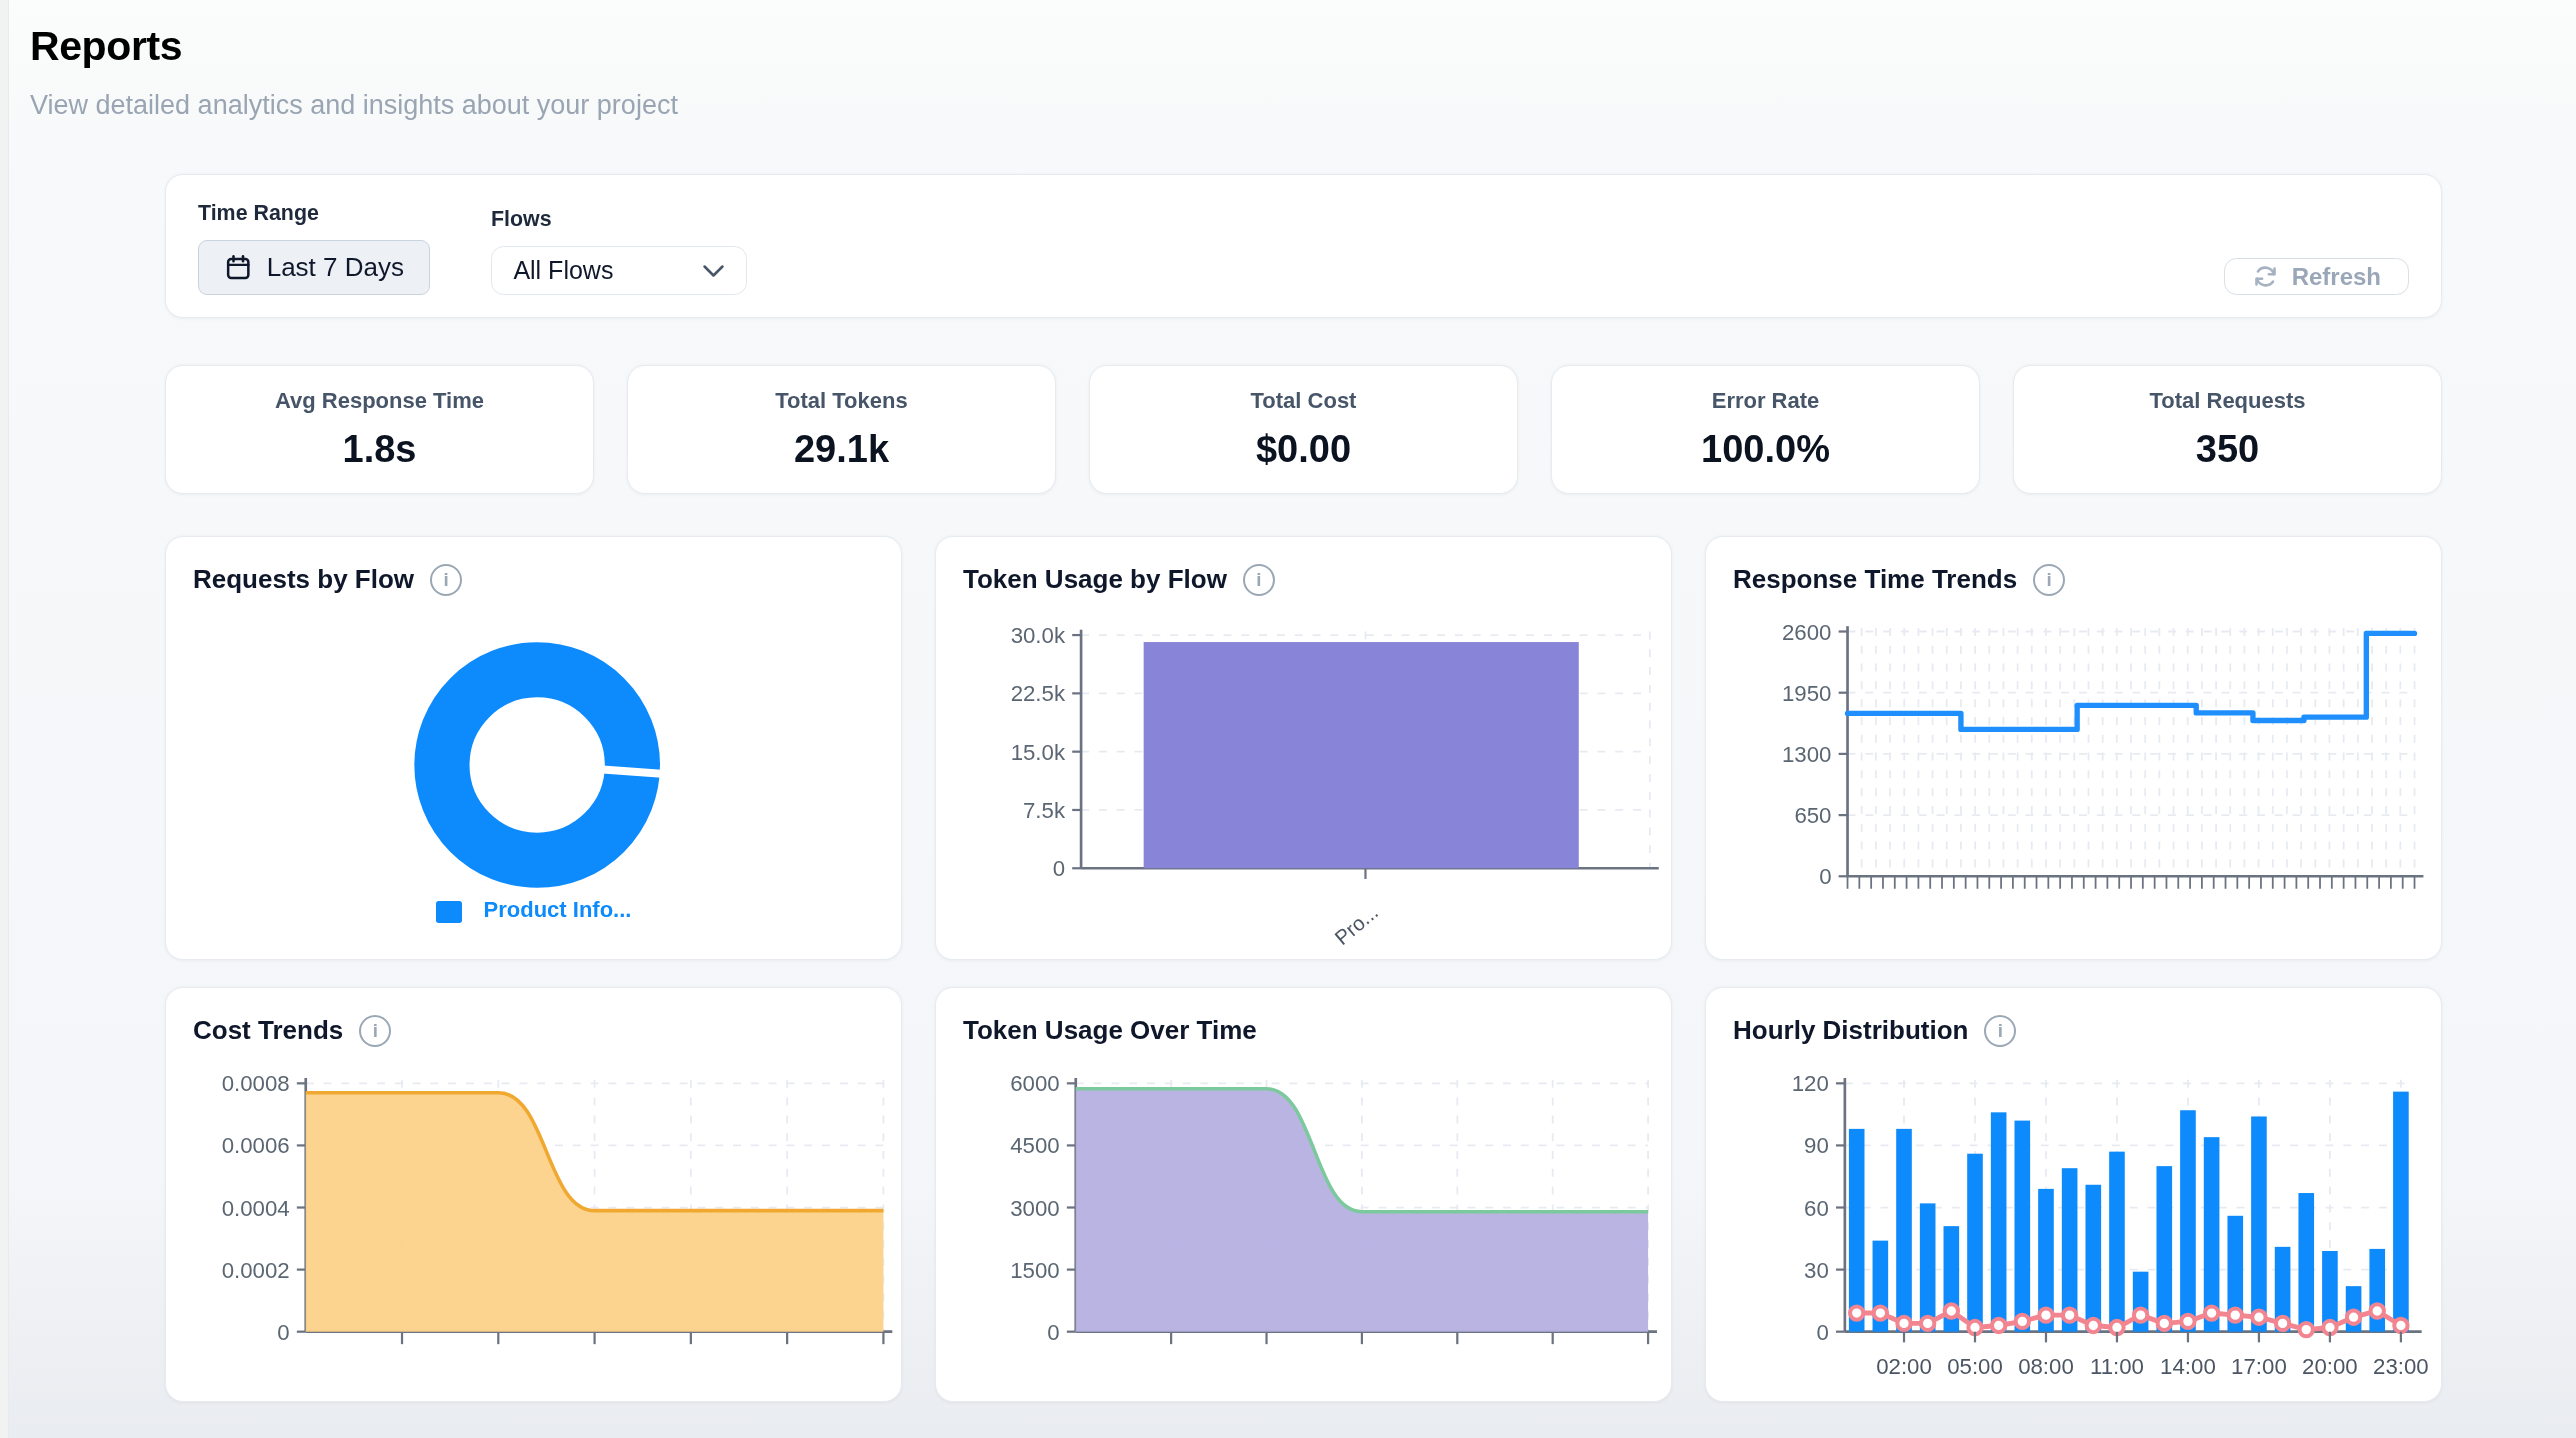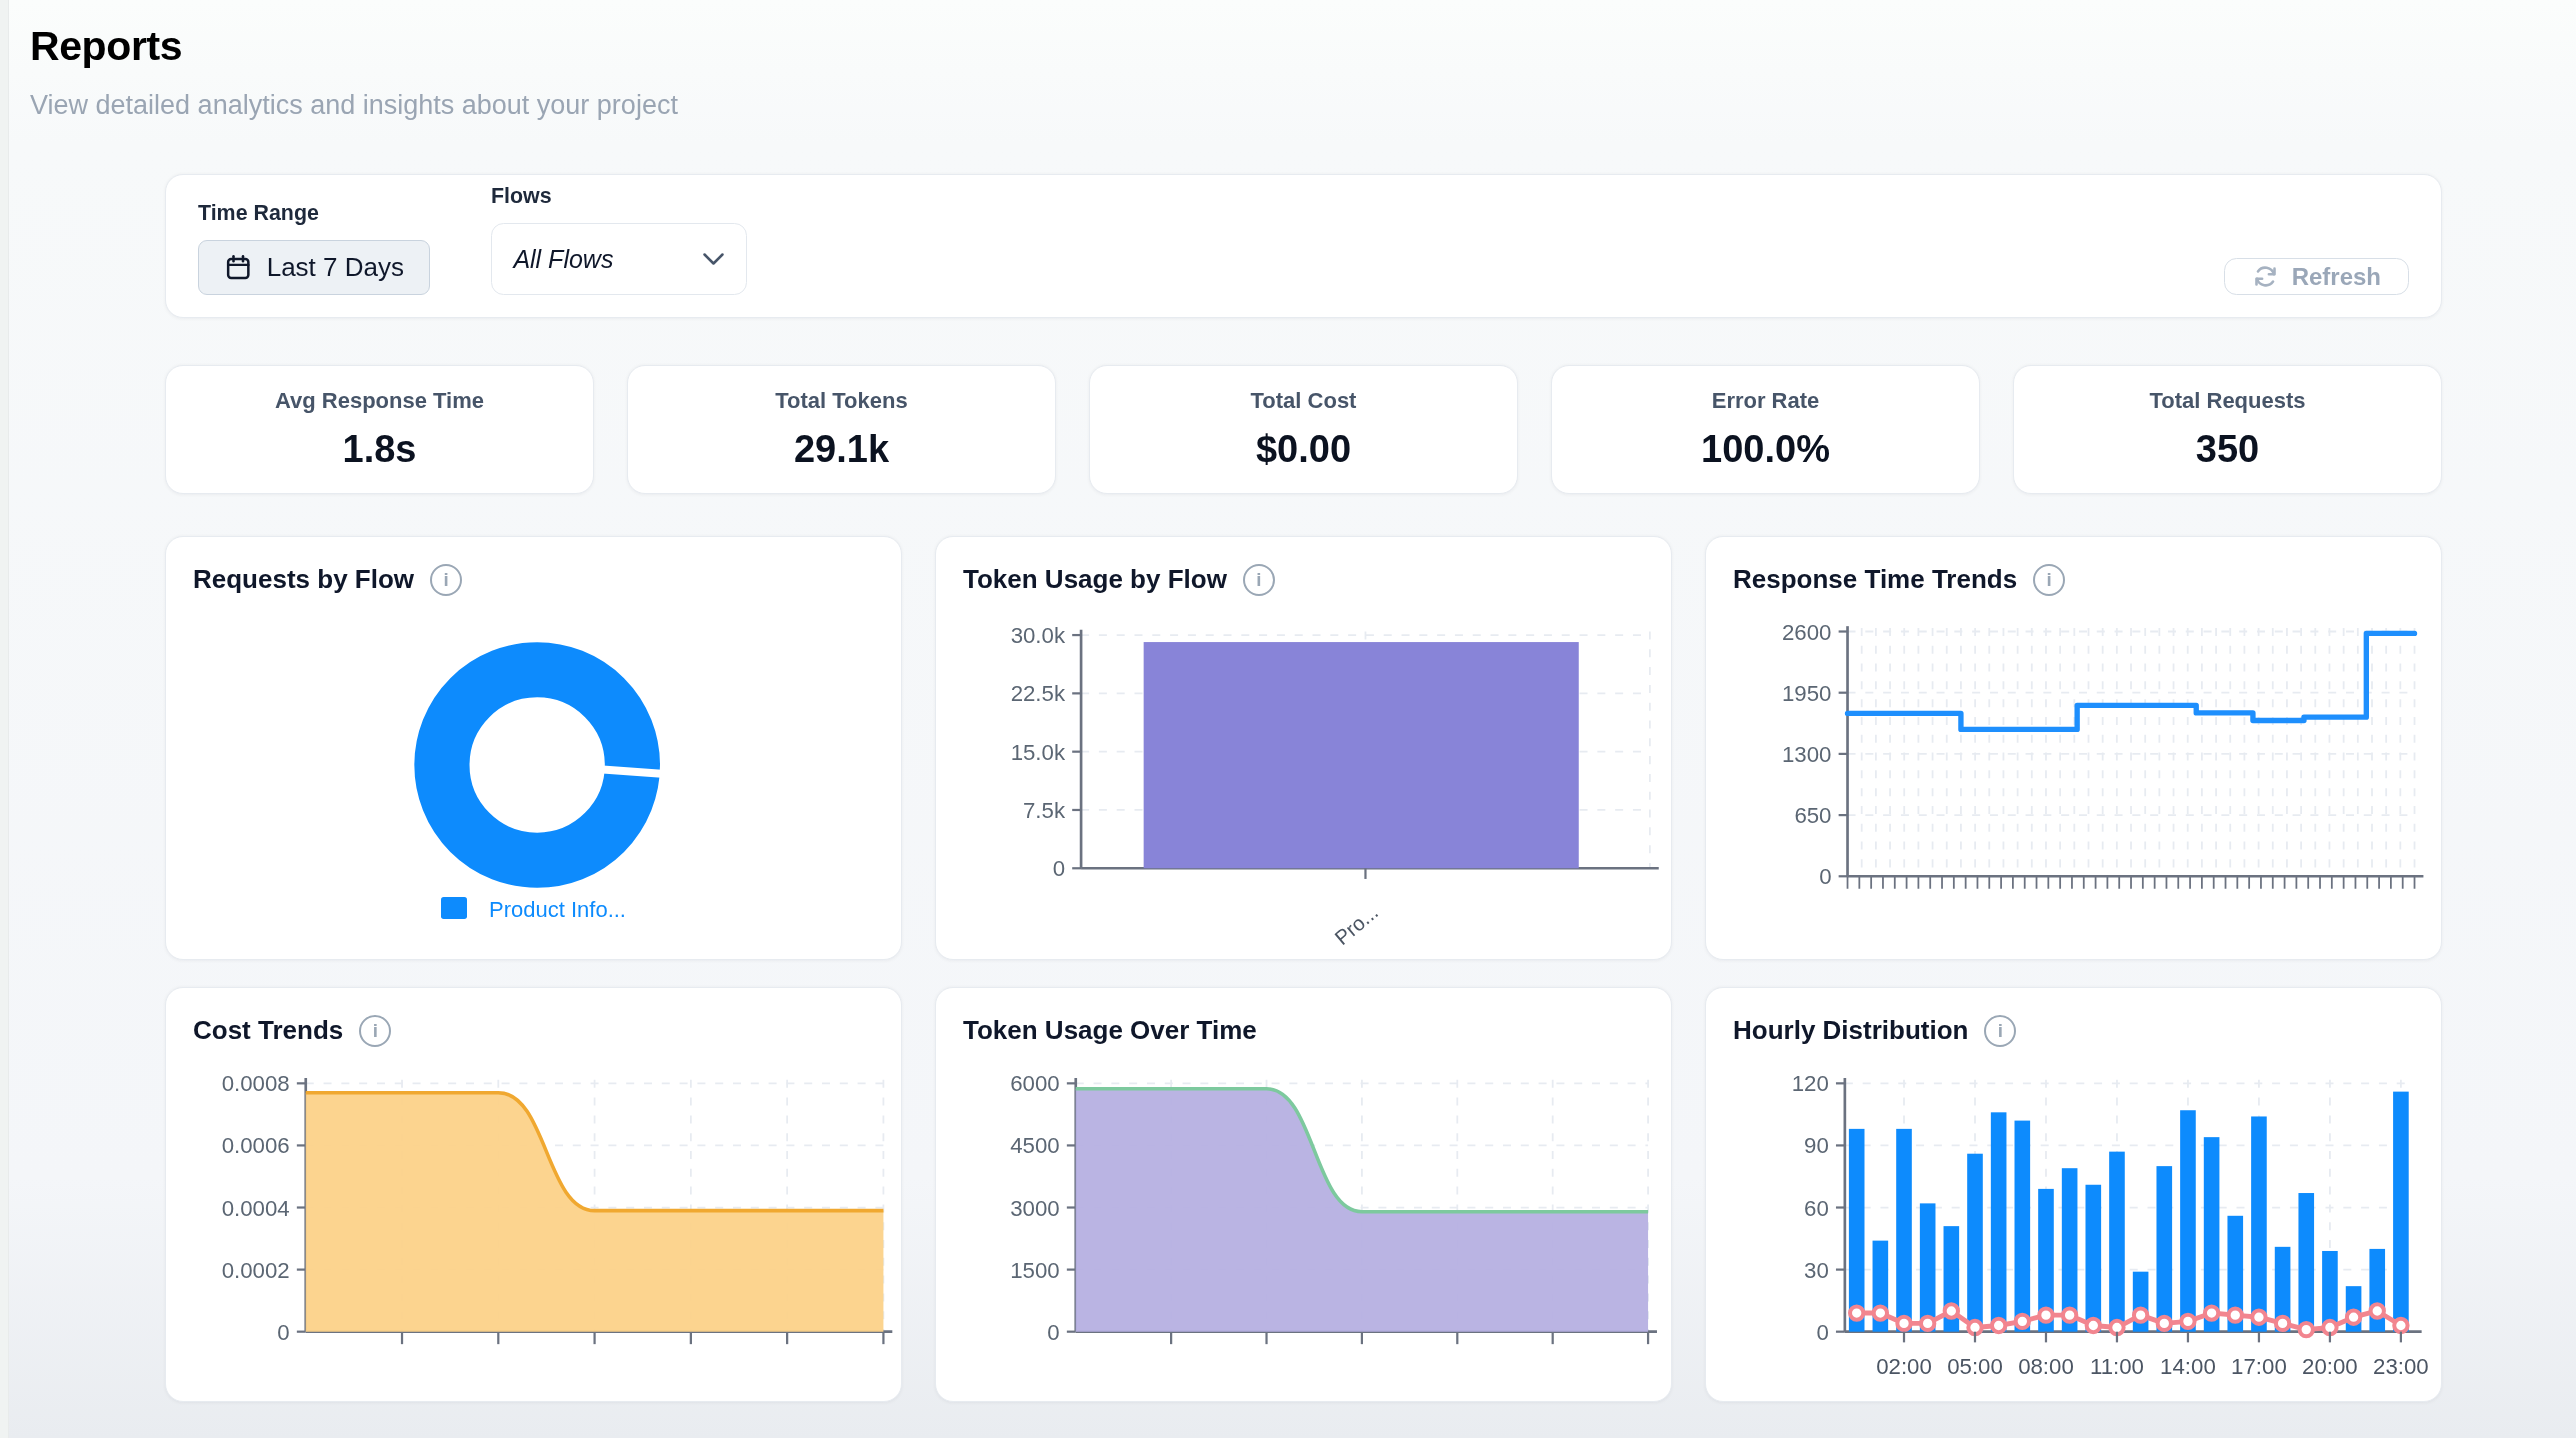--- a/index.html
+++ b/index.html
@@ -20,22 +20,22 @@
     box-shadow:0 0.9px 3.6px rgba(16,24,40,0.05); }
 
   
   .filter-card { height:144px; display:flex; align-items:flex-end; padding:0 32px 21.4px 32px; }
   .filter-group { display:flex; flex-direction:column; margin-right:61px; }
   .filter-label { font-size:21.4px; font-weight:700; color:#1e293b; margin-bottom:14.2px; }
   .btn-daterange { display:flex; align-items:center; gap:14.2px; height:55px; padding:0 25px;
     background:#edf1f5; border:1.8px solid #c9d3de; border-radius:9px;
     font-size:26px; font-weight:500; color:#0f172a; cursor:pointer; }
   .select-flows { display:flex; align-items:center; justify-content:space-between;
-    width:256px; height:72px; padding:0 21.4px; background:#fff; border:1.8px solid #e3e8ee;
-    border-radius:12.5px; font-size:25px; color:#0f172a; cursor:pointer;font-style:italic; }
+    width:256px; height:49px; padding:0 21.4px; background:#fff; border:1.8px solid #e3e8ee;
+    border-radius:12.5px; font-size:25px; color:#0f172a; cursor:pointer; }
   .btn-refresh { margin-left:auto; display:flex; align-items:center; gap:12.5px; height:37px;
     padding:0 27px; background:#fff; border:1.8px solid #d8dfe7; border-radius:12.5px;
     font-size:24px; font-weight:600; color:#9aa7b8; cursor:pointer; }
 
   
   .stats-row { margin-top:47px; display:grid; grid-template-columns:repeat(5,1fr); gap:33px; }
   .stat-card { height:129px; display:flex; flex-direction:column; align-items:center; justify-content:center; gap:14.2px; }
   .stat-label { font-size:22px; font-weight:600; color:#475569; }
   .stat-value { font-size:38px; font-weight:800; color:#0b1220; }
 
@@ -46,21 +46,21 @@
   .row2 .chart-card { height:415px; }
   .chart-title-row { position:absolute; left:27px; top:27px; display:flex; align-items:center; gap:16px; z-index:2; }
   .chart-title { font-size:26px; font-weight:800; color:#0f172a; }
   .info-icon { width:32px; height:32px; border:2.2px solid #9aa7b5; border-radius:50%;
     display:flex; align-items:center; justify-content:center;
     font-size:18.7px; font-weight:600; color:#9aa7b5; cursor:pointer; }
   .chart-canvas { position:absolute; inset:0; }
   .chart-canvas svg { display:block; }
 
   .donut-legend { position:absolute; left:0; top:360px; width:100%; display:flex;
-    align-items:flex-start; justify-content:center; gap:22px; cursor:pointer; }
+    align-items:flex-end; justify-content:center; gap:22px; cursor:pointer;font-weight:bold; }
   .legend-swatch { width:26px; height:22px; border-radius:2.7px; }
   .legend-label { font-size:22px; }
 </style>
 </head>
 <body>
 
 <div class="left-strip"></div>
 
 <div class="page-header">
   <div class="page-title">Reports</div>

